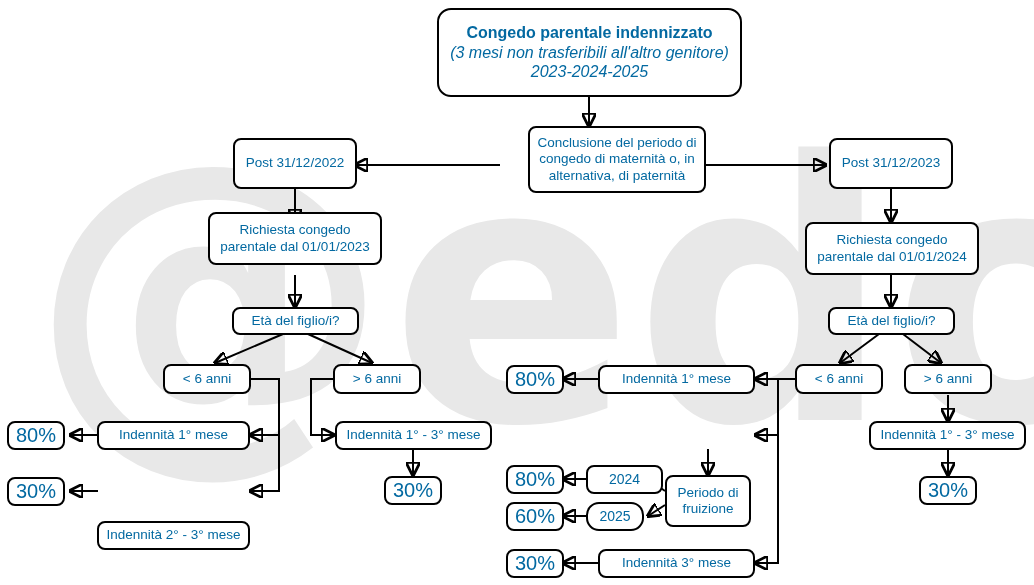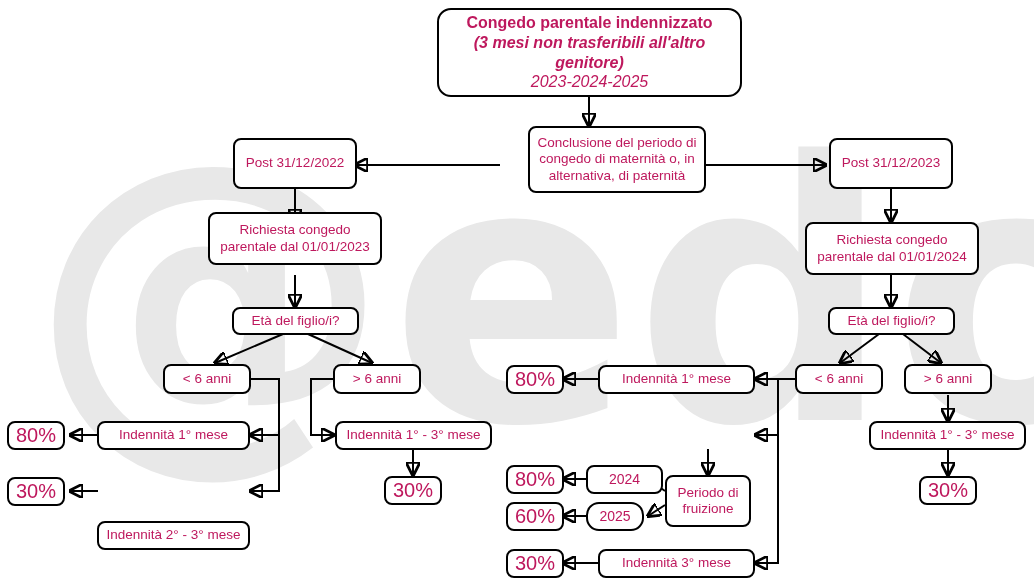--- a/index.html
+++ b/index.html
@@ -45,31 +45,31 @@
   .node {
     position: absolute;
     box-sizing: border-box;
     border: 2px solid #000000;
     border-radius: 8px;
     background: #ffffff;
     display: flex;
     align-items: center;
     justify-content: center;
     text-align: center;
-    color: #be185d;
+    color: #0369a1;
     z-index: 2;
     line-height: 1.22;
   }
   .node .lbl { display: block; width: 100%; padding: 0 4px; }
   .n-title {
     border-radius: 14px;
     font-size: 16px;
   }
   .n-title .t1 { font-weight: bold; display: block; }
-  .n-title .t2 { font-style: italic; font-weight: bold; display: block; }
+  .n-title .t2 { font-style: italic; font-weight: normal; display: block; }
   .n-title .t3 { font-style: italic; display: block; }
   .n-std { font-size: 13.5px; }
   .n-sm  { font-size: 13.5px; }
   .n-pct { font-size: 20px; }
   .n-year { font-size: 14px; }
 </style>
 </head>
 <body>
 
 <div id="canvas">

